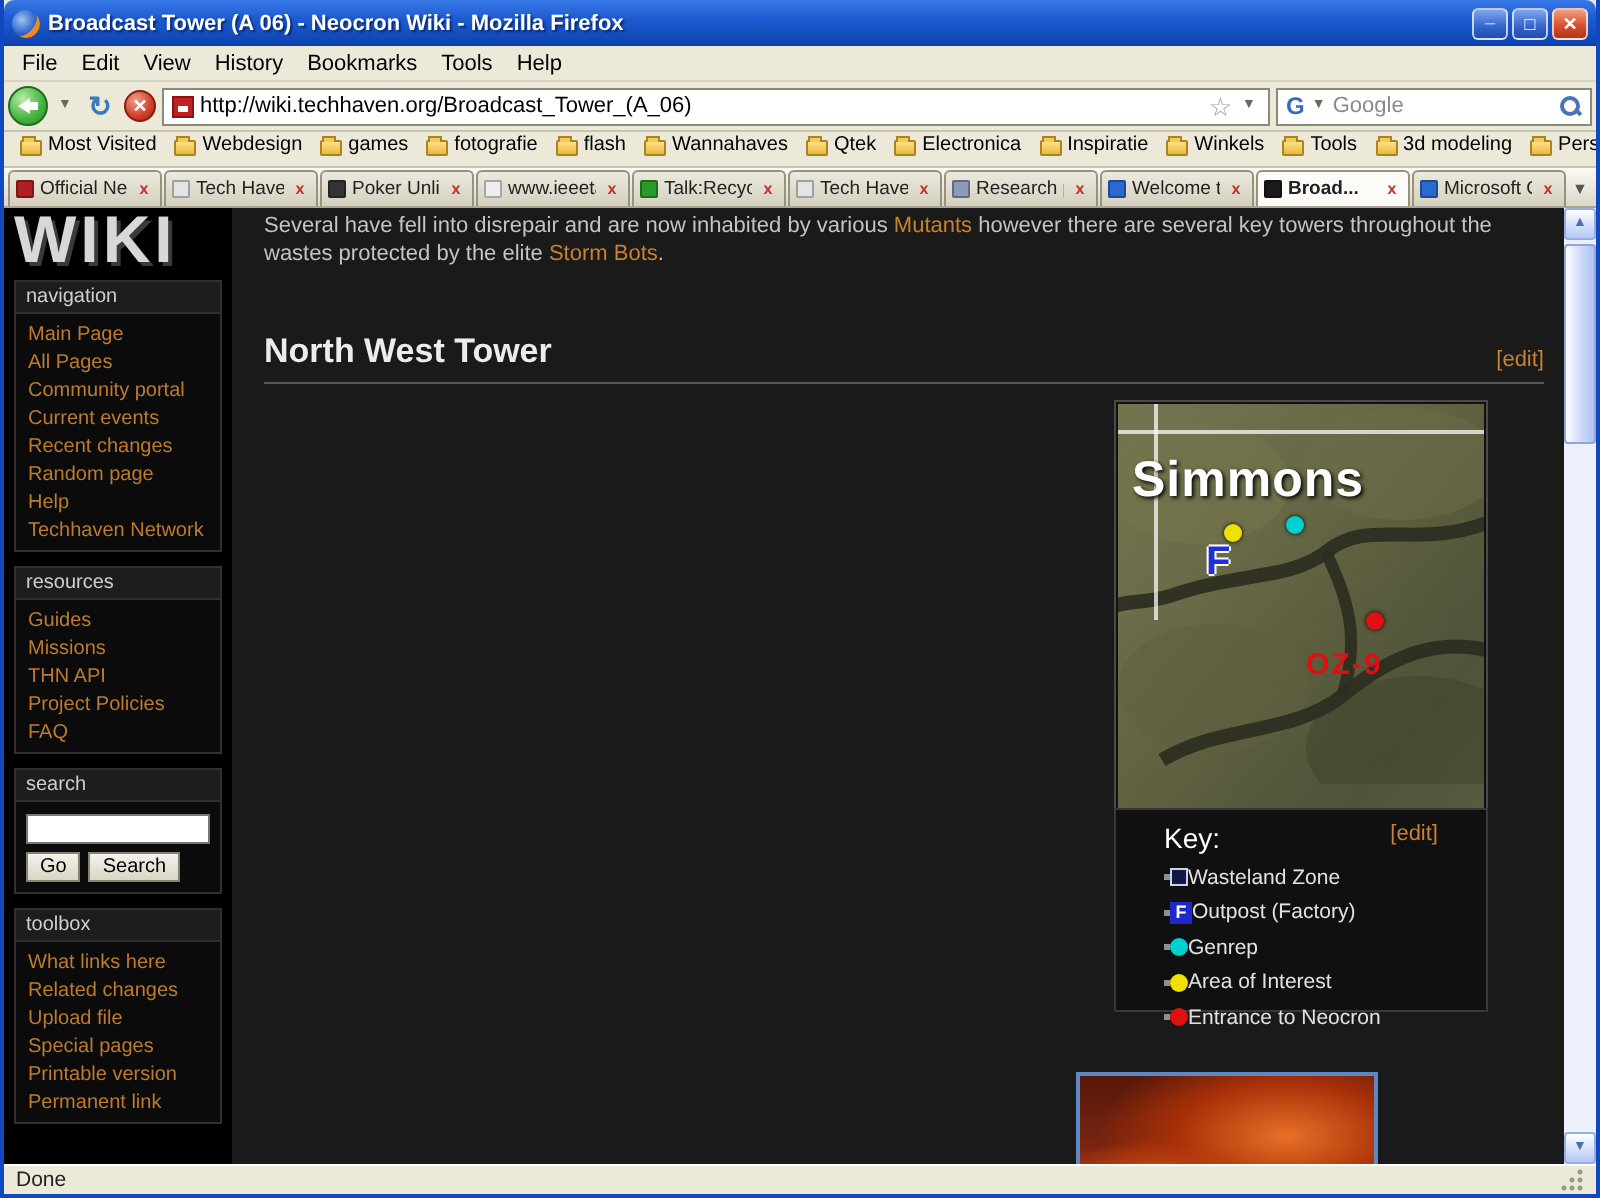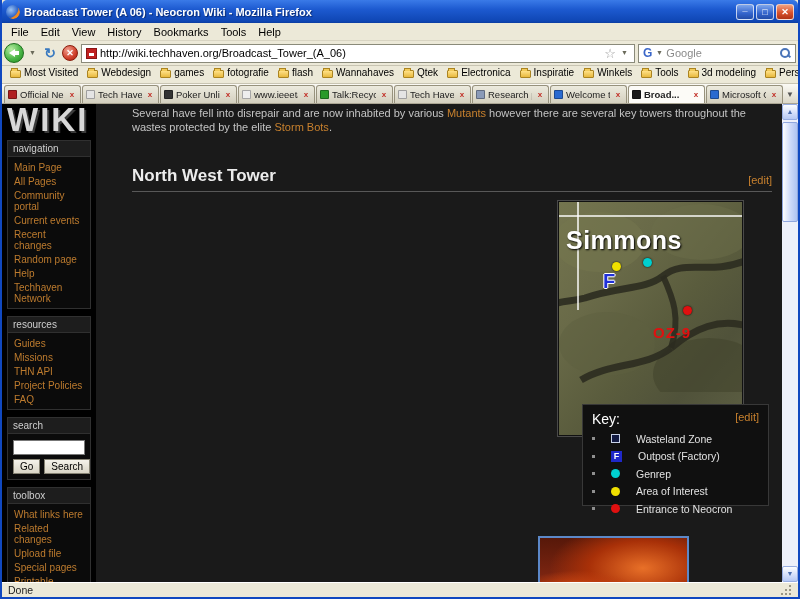--- a/index.html
+++ b/index.html
@@ -83,21 +83,21 @@
   .fav-9 { background:#2a6ad0; }
   .tab-label { flex:1; overflow:hidden; white-space:nowrap; }
   .tab-close { width:10px; height:10px; flex:none; color:#c23028; font-size:8px; font-weight:bold;
                line-height:10px; text-align:center; }
   .tab-list-drop { margin-left:auto; width:14px; height:16px; color:#555; font-size:8px; text-align:center; line-height:16px; }
 
   
   .viewport { height:478px; position:relative; background:#1a1a1a; overflow:hidden; }
 
   
-  .sidebar { position:absolute; left:0; top:0; bottom:0; width:94px; background:#000; }
+  .sidebar { position:absolute; left:0; top:0; bottom:0; width:114px; background:#000; }
   .wiki-logo { height:33px; overflow:hidden; color:#d8d8d8; font-size:33px; font-weight:bold;
                letter-spacing:2px; line-height:40px; padding-left:5px; margin-top:-4px;
                text-shadow:2px 2px 0 #3a3a3a; }
   .portlet { margin:7px 5px 0; border:1px solid #303030; background:#0b0b0b; font-size:10px; }
   .portlet-title { background:#1d1d1d; color:#cfcfcf; padding:2px 5px; border-bottom:1px solid #303030; }
   .portlet ul { list-style:none; padding:3px 6px; }
   .portlet li { padding:1.5px 0; }
   .side-link { color:#bd7b2e; text-decoration:none; cursor:pointer; }
   .search-input { width:100%; height:15px; margin:4px 0 0; font-size:10px; border:1px solid #777; background:#fff; padding:0 2px; }
   .search-body { padding:2px 5px 5px; }
@@ -127,25 +127,25 @@
                 text-shadow:1px 1px 2px #000; letter-spacing:0.5px; }
   .map-dot { position:absolute; width:9px; height:9px; border-radius:50%; box-shadow:0 0 2px #000; }
   .dot-genrep  { left:84px; top:56px; }
   .dot-interest{ left:53px; top:60px; }
   .dot-entrance{ left:124px; top:104px; }
   .map-f { position:absolute; left:44px; top:68px; font-size:20px; font-weight:900;
            text-shadow:1px 0 #fff,-1px 0 #fff,0 1px #fff,0 -1px #fff; }
   .oz-label { position:absolute; left:94px; top:122px; font-weight:bold; font-size:15px; letter-spacing:1px; }
 
   
-  .key-box { position:absolute; top:300px; left:462px; width:187px; height:102px; background:#101010;
-             border:1px solid #383838; padding:6px 9px; }
+  .key-box { position:absolute; top:300px; left:437px; width:187px; height:102px; background:#101010;
+             border:1px solid #383838; padding:6px 24px; }
   .key-head { display:flex; align-items:flex-start; }
   .key-title { flex:1; color:#fff; font-size:14px; }
-  .key-row { display:flex; align-items:center; gap:16px; margin-top:5.5px; font-size:10.5px; color:#e2e2e2; }
+  .key-row { display:flex; align-items:center; gap:0; margin-top:5.5px; font-size:10.5px; color:#e2e2e2; }
   .key-bullet { width:3px; height:3px; background:#8f8f8f; flex:none; }
   .k-square { width:9px; height:9px; border:1px solid #c8d2e8; background:#121a42; flex:none; }
   .k-f { width:11px; height:11px; color:#fff; font-size:9px; font-weight:bold; line-height:11px;
          text-align:center; flex:none; }
   .k-dot { width:9px; height:9px; border-radius:50%; flex:none; }
 
   
   .fire { position:absolute; top:432px; left:418px; width:151px; height:90px; border:2px solid #5c88c8;
           background:
             radial-gradient(ellipse 90px 40px at 25% 75%, #f8c060 0%, #f08030 28%, rgba(192,64,16,.8) 55%, rgba(0,0,0,0) 80%),

